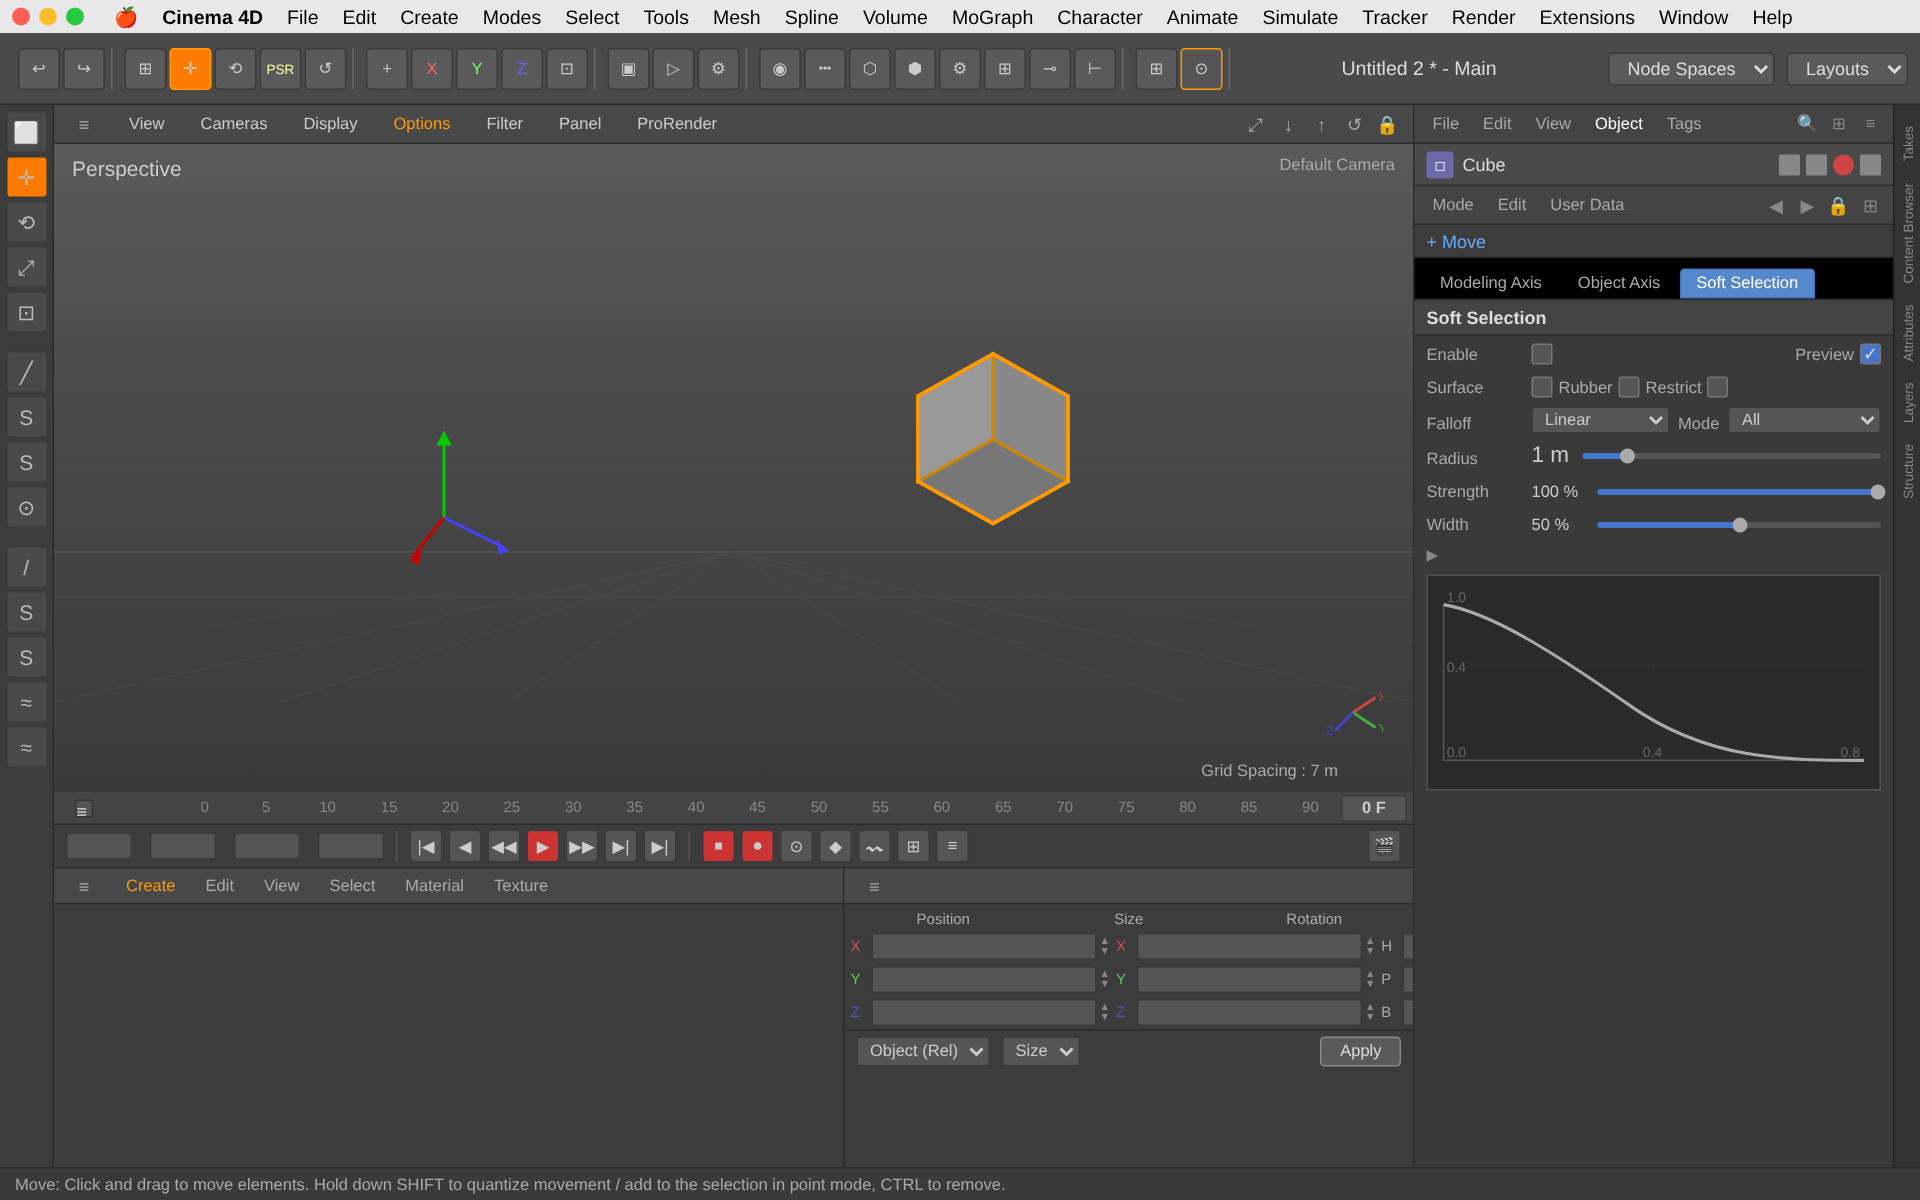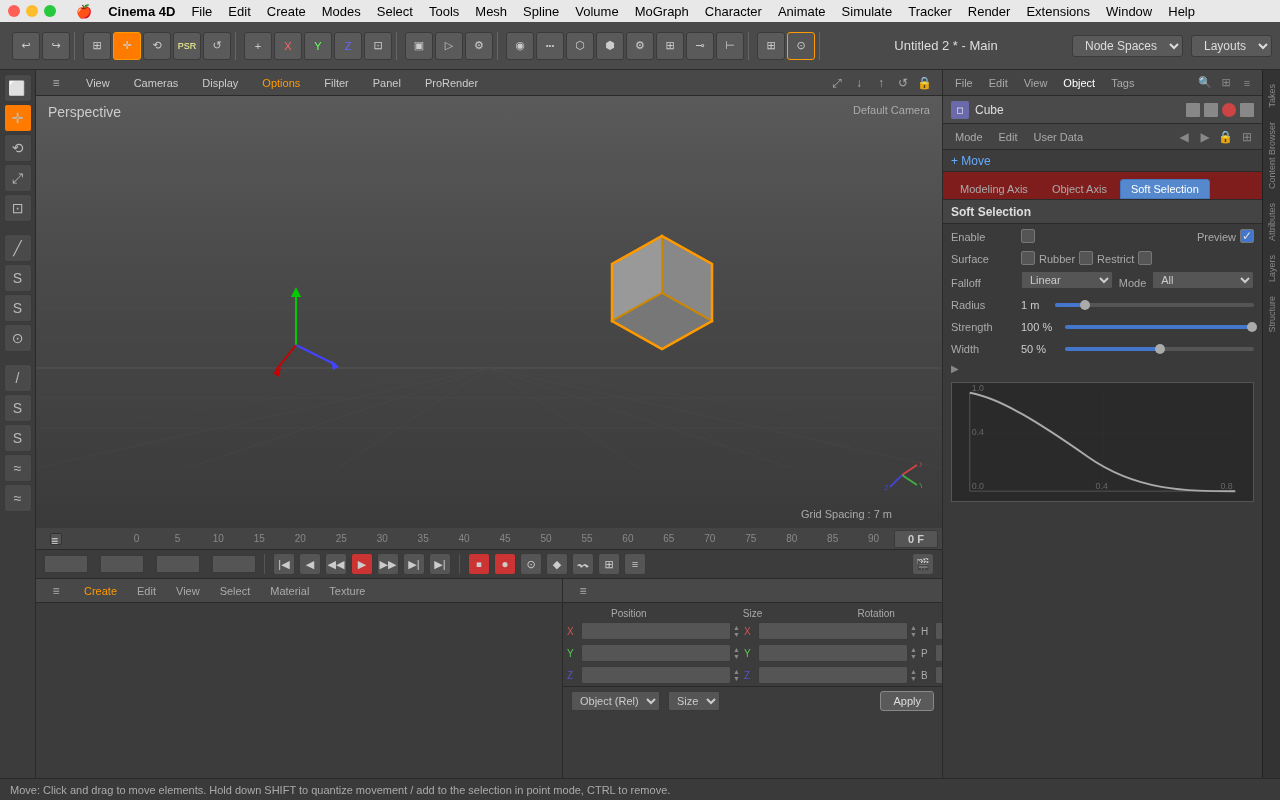--- a/index.html
+++ b/index.html
@@ -71,36 +71,36 @@
     .coords-header { height: 24px; background: #484848; display: flex; align-items: center; padding: 0 8px; border-bottom: 1px solid #2a2a2a; }
     .coord-input { flex: 1; height: 18px; background: #555; border: 1px solid #3a3a3a; border-radius: 2px; color: #ccc; font-size: 11px; padding: 0 3px; text-align: right; }
     .coords-footer { display: flex; align-items: center; padding: 4px 8px; gap: 8px; border-top: 1px solid #2a2a2a; }
     .coords-dropdown { height: 20px; background: #555; border: 1px solid #3a3a3a; border-radius: 2px; color: #ccc; font-size: 11px; padding: 0 4px; }
     .apply-btn { height: 20px; background: #5a5a5a; border: 1px solid #888; border-radius: 3px; color: #ddd; font-size: 11px; padding: 0 12px; cursor: pointer; margin-left: auto; }
     .rph-tab { font-size: 11px; color: #aaa; cursor: pointer; padding: 2px 6px; border-radius: 2px; }
     .rph-tab.active { color: #fff; }
     .rph-icons { margin-left: auto; display: flex; gap: 3px; }
     .rph-icon { width: 18px; height: 18px; display: flex; align-items: center; justify-content: center; cursor: pointer; color: #888; font-size: 11px; }
     .right-top-header { height: 26px; background: #444; display: flex; align-items: center; padding: 0 6px; gap: 4px; border-bottom: 1px solid #2a2a2a; }
-    .attr-tabs { height: 28px; background: #7f1d1d; display: flex; align-items: flex-end; padding: 0 6px; gap: 2px; border-bottom: 1px solid #2a2a2a; }
+    .attr-tabs { height: 28px; background: #000000; display: flex; align-items: flex-end; padding: 0 6px; gap: 2px; border-bottom: 1px solid #2a2a2a; }
     .attr-tab { font-size: 11px; color: #aaa; cursor: pointer; padding: 3px 10px; border-radius: 3px 3px 0 0; border: 1px solid transparent; margin-bottom: 0; }
     .attr-tab.highlighted { background: #5588cc; border-color: #4477bb; color: #fff; }
 
     .attr-title { height: 24px; background: #444; display: flex; align-items: center; padding: 0 8px; border-bottom: 1px solid #2a2a2a; }
     .attr-title-text { font-size: 12px; color: #ddd; font-weight: 600; }
 
     .attr-row { display: flex; align-items: flex-end; padding: 3px 8px; min-height: 22px; }
     .attr-label { width: 70px; font-size: 11px; color: #aaa; flex-shrink: 0; }
     .attr-control { flex: 1; display: flex; align-items: center; gap: 4px; }
     .attr-checkbox { width: 14px; height: 14px; background: #555; border: 1px solid #777; border-radius: 2px; display: flex; align-items: center; justify-content: center; cursor: pointer; }
     .attr-checkbox.checked { background: #4477cc; }
     .attr-dropdown { height: 18px; background: #555; border: 1px solid #3a3a3a; border-radius: 2px; color: #ccc; font-size: 11px; padding: 0 4px; flex: 1; }
 
     
-    .curve-graph { margin: 4px 8px; background: #2a2a2a; border: 1px solid #555; height: 120px; position: relative; }
+    .curve-graph { margin: 4px 8px; background: #2a2a2a; border: 1px solid #555; height: 144px; position: relative; }
 
     
     .status-bar { height: 22px; background: #3a3a3a; border-top: 1px solid #2a2a2a; display: flex; align-items: center; padding: 0 10px; }
     .status-text { font-size: 11px; color: #aaa; }
 
     
     .far-right { width: 18px; background: #333; border-left: 1px solid #222; display: flex; flex-direction: column; align-items: center; gap: 2px; padding-top: 8px; }
     .far-right-tab { font-size: 9px; color: #888; writing-mode: vertical-rl; transform: rotate(180deg); cursor: pointer; padding: 6px 2px; }
 
     .flex-row { display: flex; }
@@ -559,21 +559,21 @@
           </div>
           <span style="font-size:11px;color:#aaa;margin:0 6px;">Mode</span>
           <select class="attr-dropdown" style="width:50px;">
             <option>All</option>
           </select>
         </div>
 
         <div class="attr-row">
           <span class="attr-label">Radius</span>
           <div class="attr-control">
-            <span style="font-size:11px;color:#ccc;min-width:30px;">1 m</span>
+            <span style="font-size:15px;color:#ccc;min-width:30px;">1 m</span>
             <div style="flex:1;height:4px;background:#555;border-radius:2px;position:relative;cursor:pointer;">
               <div style="width:15%;height:100%;background:#4477cc;border-radius:2px;"></div>
               <div style="width:10px;height:10px;background:#aaa;border-radius:50%;position:absolute;top:-3px;left:calc(15% - 5px);cursor:pointer;"></div>
             </div>
           </div>
         </div>
 
         <div class="attr-row">
           <span class="attr-label">Strength</span>
           <div class="attr-control">

